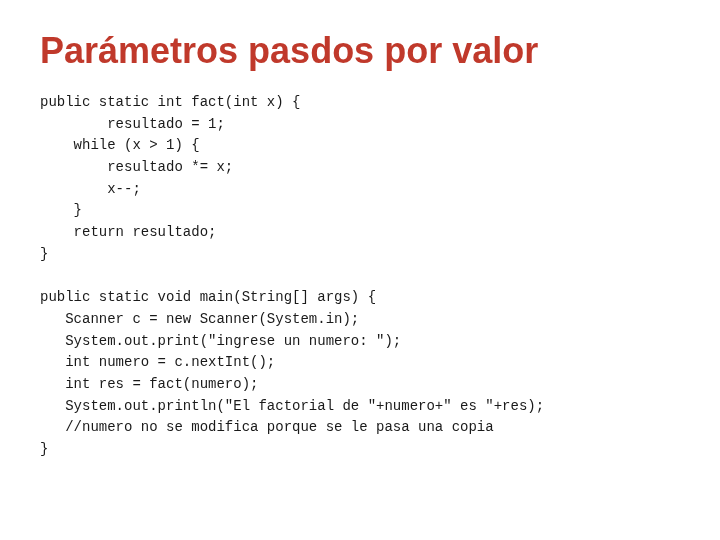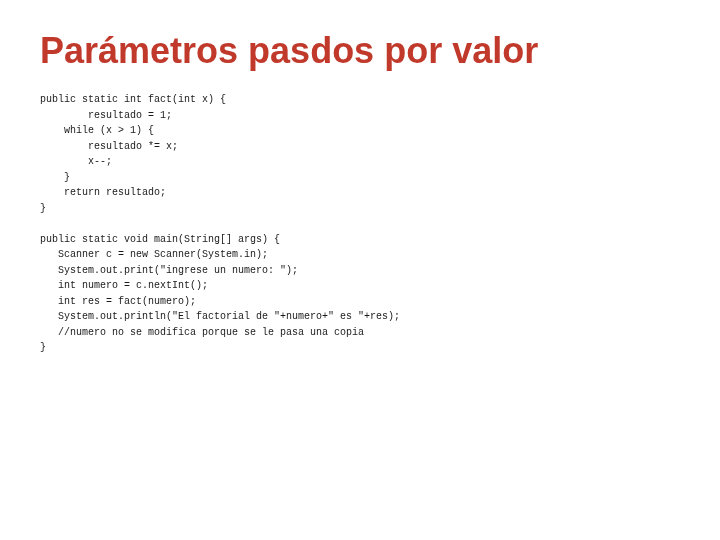--- a/index.html
+++ b/index.html
@@ -27,21 +27,21 @@
     .title {
       color: #c0392b;
       font-size: 36px;
       font-weight: bold;
       margin-bottom: 20px;
       font-family: Arial, sans-serif;
     }
 
     .code-block {
       font-family: 'Courier New', Courier, monospace;
-      font-size: 10px;
+      font-size: 14px;
       color: #1a1a1a;
       line-height: 1.55;
       white-space: pre;
     }
   </style>
 </head>
 <body>
 
 <div class="slide">
   <div class="title">Parámetros pasdos por valor</div>

